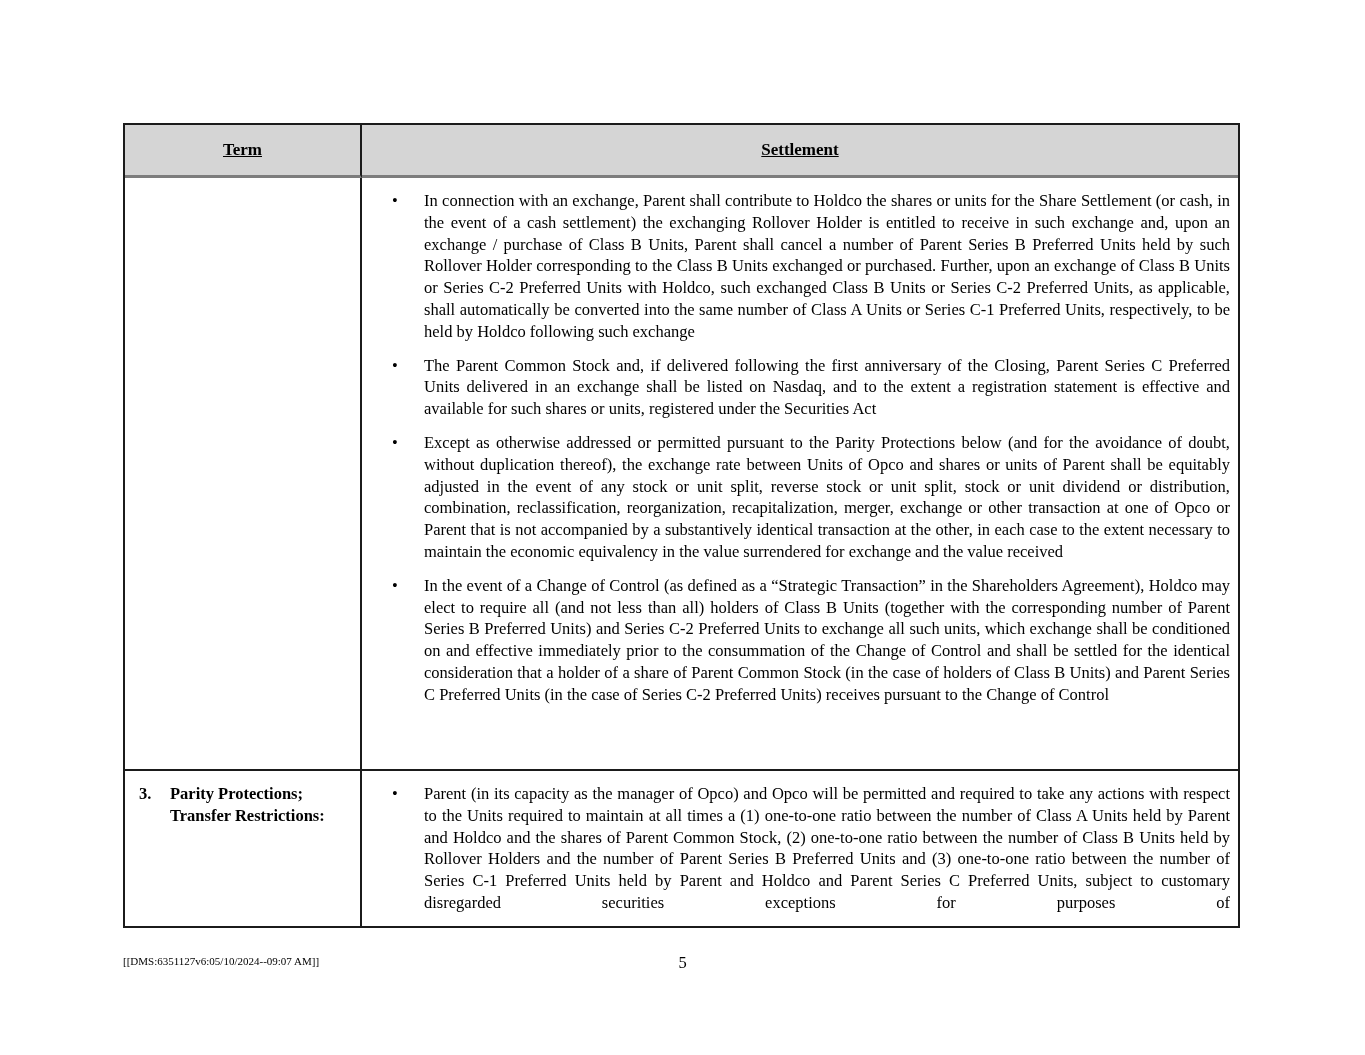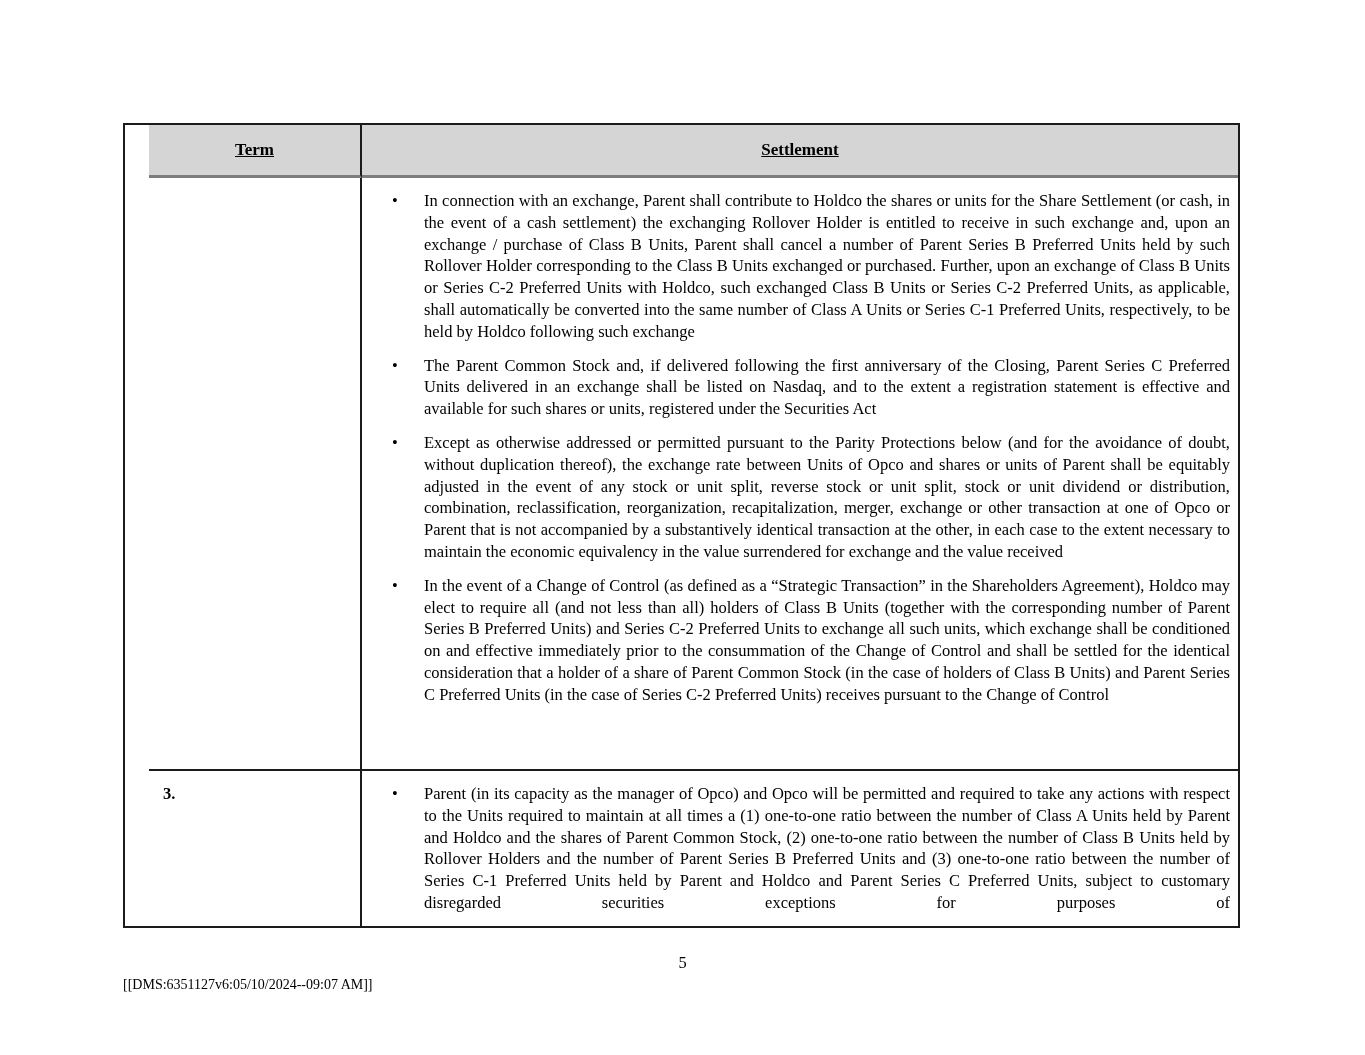--- a/index.html
+++ b/index.html
@@ -27,21 +27,20 @@
     grid-template-columns: 237px 1fr;
     border: 2px solid #1b1b1b;
     box-sizing: border-box;
   }
   .cell {
     box-sizing: border-box;
     background: #ffffff;
   }
   .col-divider {
     border-right: 2px solid #1b1b1b;
-    margin-left: 24px;
   }
   .header-cell {
     background: #d5d5d5;
     min-height: 53px;
     border-bottom: 3px solid #7d7d7d;
     display: flex;
     align-items: center;
     justify-content: center;
     font-size: 17px;
     font-weight: bold;
@@ -105,22 +104,22 @@
     position: absolute;
     left: 0;
     top: 953px;
     width: 1365px;
     text-align: center;
     font-size: 16.5px;
   }
   .doc-stamp {
     position: absolute;
     left: 123px;
-    top: 977px;
-    font-size: 14px;
+    top: 955px;
+    font-size: 11px;
   }
 </style>
 </head>
 <body>
 
 <div class="page">
 
   <div class="term-table">
 
     <div class="cell header-cell col-divider">
@@ -151,20 +150,21 @@
       <div class="bullet-item">
         <span class="bullet-marker">•</span>
         <div class="bullet-text">In the event of a Change of Control (as defined as a “Strategic Transaction” in the Shareholders Agreement), Holdco may elect to require all (and not less than all) holders of Class B Units (together with the corresponding number of Parent Series B Preferred Units) and Series C-2 Preferred Units to exchange all such units, which exchange shall be conditioned on and effective immediately prior to the consummation of the Change of Control and shall be settled for the identical consideration that a holder of a share of Parent Common Stock (in the case of holders of Class B Units) and Parent Series C Preferred Units (in the case of Series C-2 Preferred Units) receives pursuant to the Change of Control</div>
       </div>
 
     </div>
 
     <div class="cell term-cell col-divider row-parity">
       <div class="term-entry">
         <span class="term-number">3.</span>
+        <span class="term-label">Parity Protections; Transfer Restrictions:</span>
       </div>
     </div>
     <div class="cell desc-cell row-parity">
 
       <div class="bullet-item">
         <span class="bullet-marker">•</span>
         <div class="bullet-text justify-last">Parent (in its capacity as the manager of Opco) and Opco will be permitted and required to take any actions with respect to the Units required to maintain at all times a (1) one-to-one ratio between the number of Class A Units held by Parent and Holdco and the shares of Parent Common Stock, (2) one-to-one ratio between the number of Class B Units held by Rollover Holders and the number of Parent Series B Preferred Units and (3) one-to-one ratio between the number of Series C-1 Preferred Units held by Parent and Holdco and Parent Series C Preferred Units, subject to customary disregarded securities exceptions for purposes of</div>
       </div>
 
     </div>

